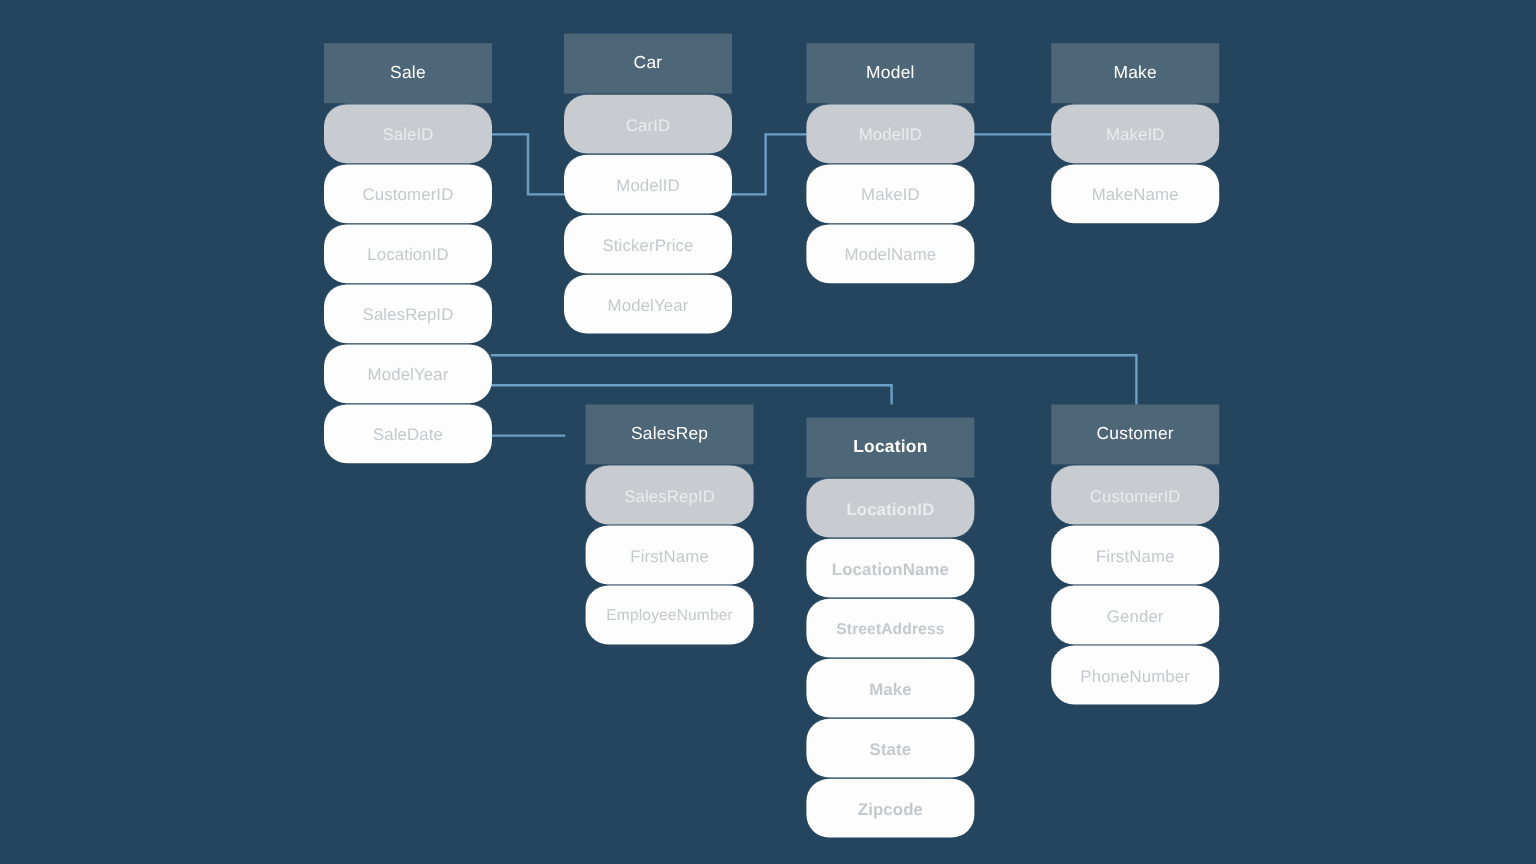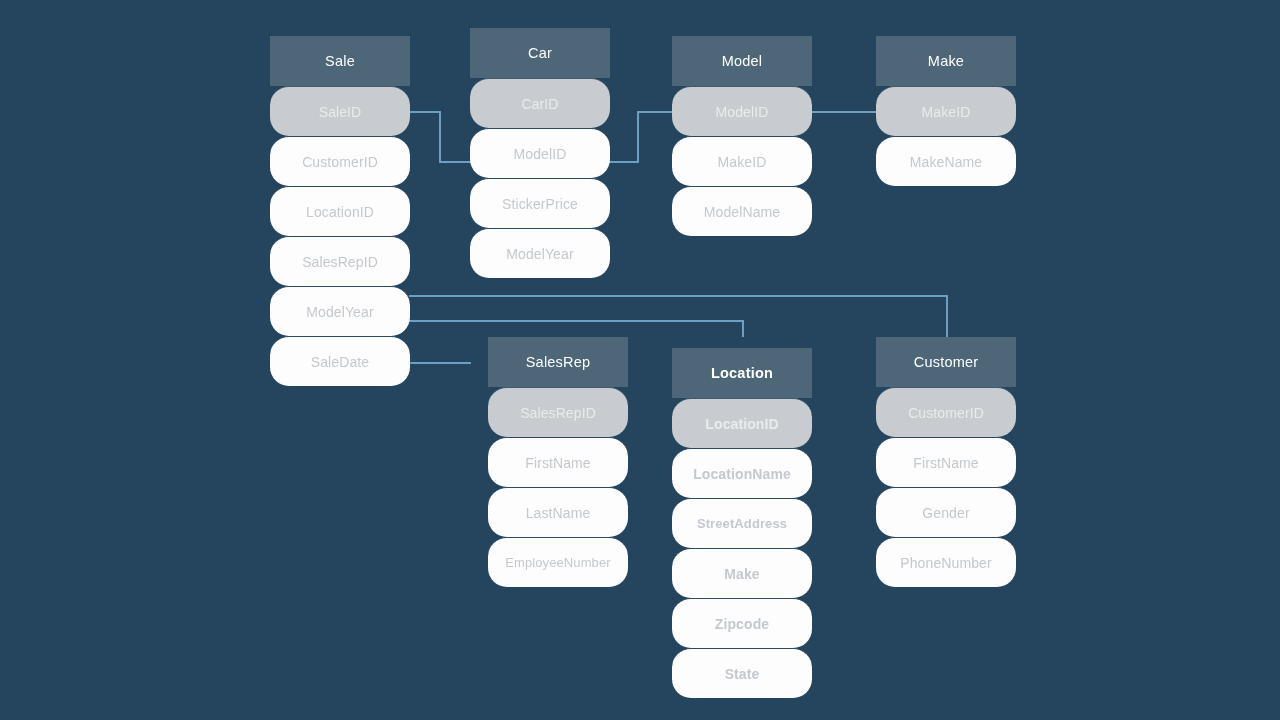--- a/index.html
+++ b/index.html
@@ -108,31 +108,30 @@
       </div>
       <div class="entity" style="left: 876px; top: 36px;">
         <div class="entity-header">Make</div>
         <div class="entity-field pk">MakeID</div>
         <div class="entity-field">MakeName</div>
       </div>
       <div class="entity" style="left: 470px; top: 337px; margin-left: 18px;">
         <div class="entity-header">SalesRep</div>
         <div class="entity-field pk">SalesRepID</div>
         <div class="entity-field">FirstName</div>
-        <div class="entity-field">LastName</div>
         <div class="entity-field narrow-text">EmployeeNumber</div>
       </div>
       <div class="entity" style="left: 672px; top: 348px; font-weight: bold;">
         <div class="entity-header">Location</div>
         <div class="entity-field pk">LocationID</div>
         <div class="entity-field">LocationName</div>
         <div class="entity-field narrow-text">StreetAddress</div>
         <div class="entity-field">Make</div>
+        <div class="entity-field">State</div>
         <div class="entity-field">Zipcode</div>
-        <div class="entity-field">State</div>
       </div>
       <div class="entity" style="left: 876px; top: 337px;">
         <div class="entity-header">Customer</div>
         <div class="entity-field pk">CustomerID</div>
         <div class="entity-field">FirstName</div>
         <div class="entity-field">Gender</div>
         <div class="entity-field">PhoneNumber</div>
       </div>
     </div>
 

